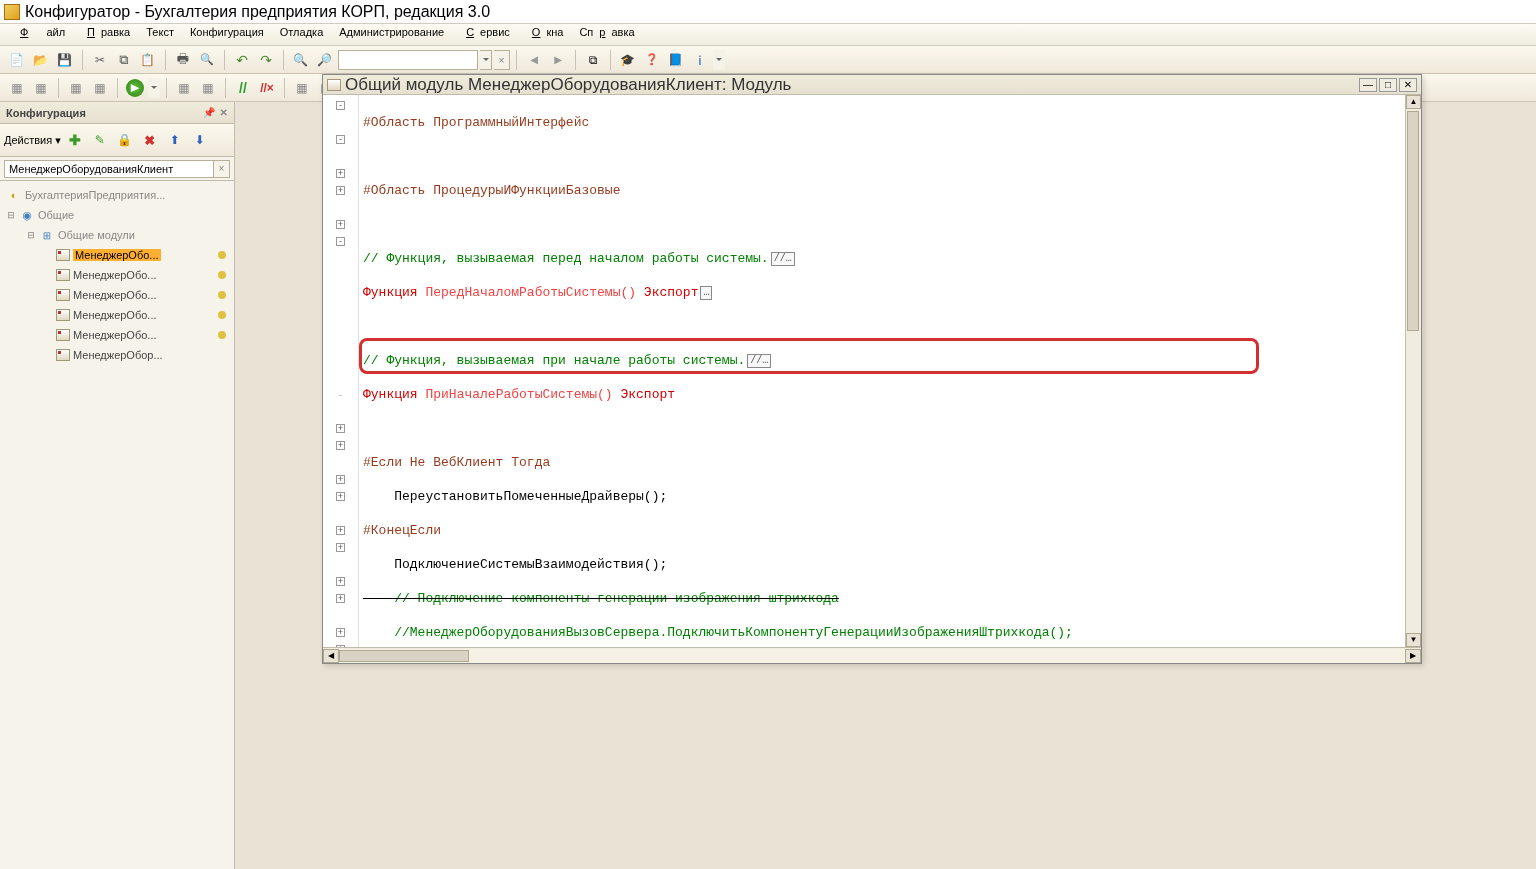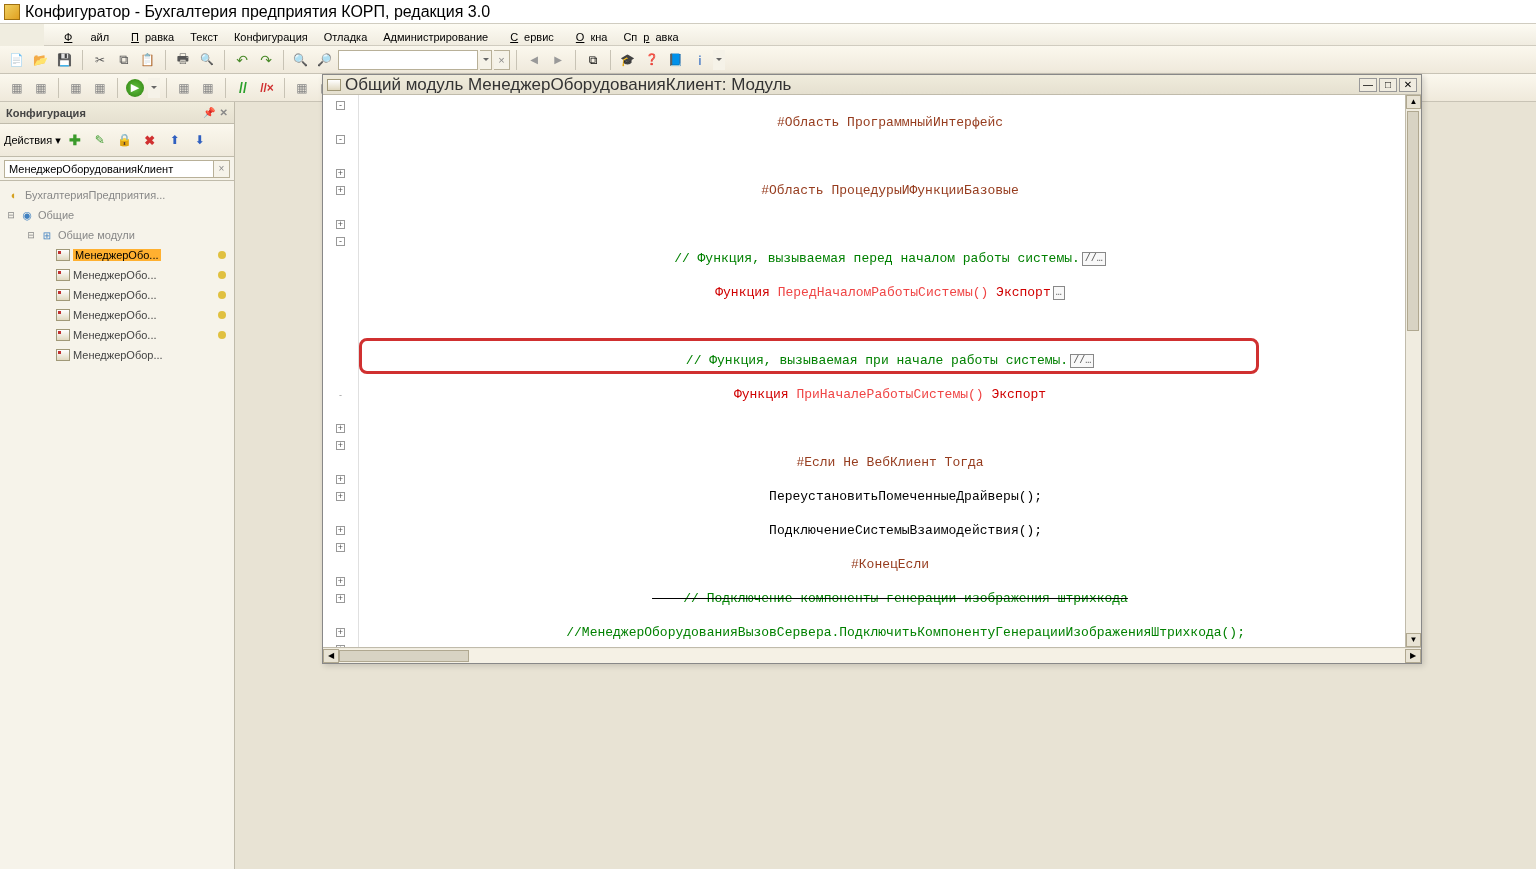--- a/index.html
+++ b/index.html
@@ -4,21 +4,21 @@
 <style>
 * { margin: 0; padding: 0; box-sizing: border-box; }
 body { font-family: Tahoma, Arial, sans-serif; font-size: 11px; background: #f0ede0; width: 1536px; height: 869px; overflow: hidden; }
 
 
 .titlebar { height: 24px; background: #fff; border-bottom: 1px solid #d0ccc0; display: flex; align-items: center; padding: 0 4px; gap: 5px; }
 .titlebar .app-icon { width: 16px; height: 16px; background: linear-gradient(135deg,#f0d060 0,#e0a020 100%); border: 1px solid #a07010; }
 .titlebar .title { font-size: 16px; }
 
 
-.menubar { height: 22px; background: linear-gradient(#fdfbf3,#f0ece0); border-bottom: 1px solid #d0ccc0; display: flex; align-items: flex-end; padding-left: 8px; gap: 4px; margin-left: 44px; }
+.menubar { height: 22px; background: linear-gradient(#fdfbf3,#f0ece0); border-bottom: 1px solid #d0ccc0; display: flex; align-items: flex-start; padding-left: 8px; gap: 4px; }
 .menubar span { padding: 2px 6px; cursor: default; }
 .menubar .u { text-decoration: underline; }
 
 
 .toolbar { height: 28px; background: linear-gradient(#fbf8ee,#efe9db); border-bottom: 1px solid #c8c3b5; display: flex; align-items: center; padding: 0 6px; gap: 2px; }
 .tbtn { width: 22px; height: 22px; border: 1px solid transparent; display: flex; align-items: center; justify-content: center; border-radius: 2px; }
 .tsep { width: 1px; height: 20px; background: #c8c3b5; margin: 0 4px; }
 .tinput { width: 140px; height: 20px; border: 1px solid #b8b098; background: #fff; padding: 0 4px; font-size: 11px; }
 .tx { width: 16px; height: 20px; border: 1px solid #b8b098; border-left: none; background: #f5f2e8; text-align: center; line-height: 18px; color: #888; }
 .tdropdown { width: 12px; height: 20px; border: 1px solid #b8b098; border-left: none; background: #f5f2e8; display: flex; align-items: center; justify-content: center; }
@@ -94,21 +94,21 @@
 .code-titlebar{height:20px;background:linear-gradient(#f0ecdc,#e5e0d0);border-bottom:1px solid #c0bbab;display:flex;align-items:center;padding:0 4px;gap:4px;}
 .code-titlebar .ico{width:14px;height:12px;background:linear-gradient(#fff,#e0d8c0);border:1px solid #a09878;}
 .code-titlebar .ttl{font-weight:normal;font-size:17px;color:#333;}
 .code-titlebar .wbtns{margin-left:auto;display:flex;gap:2px;}
 .code-titlebar .wbtn{width:18px;height:14px;border:1px solid #999;background:#f0ece0;text-align:center;line-height:12px;font-size:10px;}
 .code-body{flex:1;display:flex;overflow:hidden;position:relative;}
 .gutter{width:36px;background:#fff;border-right:1px solid #e0e0e0;padding-top:2px;}
 .gline{height:17px;display:flex;align-items:center;justify-content:center;font-size:10px;color:#999;}
 .fold{width:9px;height:9px;border:1px solid #999;background:#fff;text-align:center;line-height:7px;font-size:9px;color:#555;}
 .code-area{flex:1;font-family:'Courier New',monospace;font-size:13px;line-height:17px;padding:2px 4px;white-space:pre;overflow:auto;position:relative;}
-.code-area .line{height:17px;text-align:center;}
+.code-area .line{height:17px;}
 .kw-brown{color:#963c1e;}
 .kw-red{color:#d00000;}
 .kw-blue{color:#ef4444;}
 .kw-green{color:#008000;}
 .strike{text-decoration:line-through;text-decoration-color:#000;}
 .fold-mark{display:inline-block;border:1px solid #888;padding:0 2px;font-size:10px;line-height:12px;vertical-align:middle;background:#f8f8f8;color:#555;margin-left:2px;}
 .highlight-box{position:absolute;border:3px solid #d03030;border-radius:8px;left:0px;top:243px;width:900px;height:36px;pointer-events:none;}
 .code-hscroll{height:16px;background:#f0ece0;border-top:1px solid #c0bbab;display:flex;align-items:center;}
 .code-hscroll .sb-btn{width:16px;height:14px;border:1px solid #b0a890;background:#e8e3d4;text-align:center;font-size:8px;line-height:12px;}
 .code-hscroll .sb-track{flex:1;height:14px;background:#f5f1e5;position:relative;}
@@ -371,22 +371,22 @@
 <div class="line"><span class="kw-brown">#Область ПроцедурыИФункцииБазовые</span></div>
 <div class="line"></div>
 <div class="line"><span class="kw-green">// Функция, вызываемая перед началом работы системы.</span><span class="fold-mark">//…</span></div>
 <div class="line"><span class="kw-red">Функция </span><span class="kw-blue">ПередНачаломРаботыСистемы() </span><span class="kw-red">Экспорт</span><span class="fold-mark">…</span></div>
 <div class="line"></div>
 <div class="line"><span class="kw-green">// Функция, вызываемая при начале работы системы.</span><span class="fold-mark">//…</span></div>
 <div class="line"><span class="kw-red">Функция </span><span class="kw-blue">ПриНачалеРаботыСистемы() </span><span class="kw-red">Экспорт</span></div>
 <div class="line"></div>
 <div class="line"><span class="kw-brown">#Если Не ВебКлиент Тогда</span></div>
 <div class="line"><span>    ПереустановитьПомеченныеДрайверы();</span></div>
+<div class="line"><span class="kw-brown">#КонецЕсли</span></div>
 <div class="line"><span>    ПодключениеСистемыВзаимодействия();</span></div>
-<div class="line"><span class="kw-brown">#КонецЕсли</span></div>
 <div class="line"><span class="kw-green strike">    // Подключение компоненты генерации изображения штрихкода</span></div>
 <div class="line"><span class="kw-green">    //МенеджерОборудованияВызовСервера.ПодключитьКомпонентуГенерацииИзображенияШтрихкода();</span></div>
 
 
 
 
 
 
 
 

